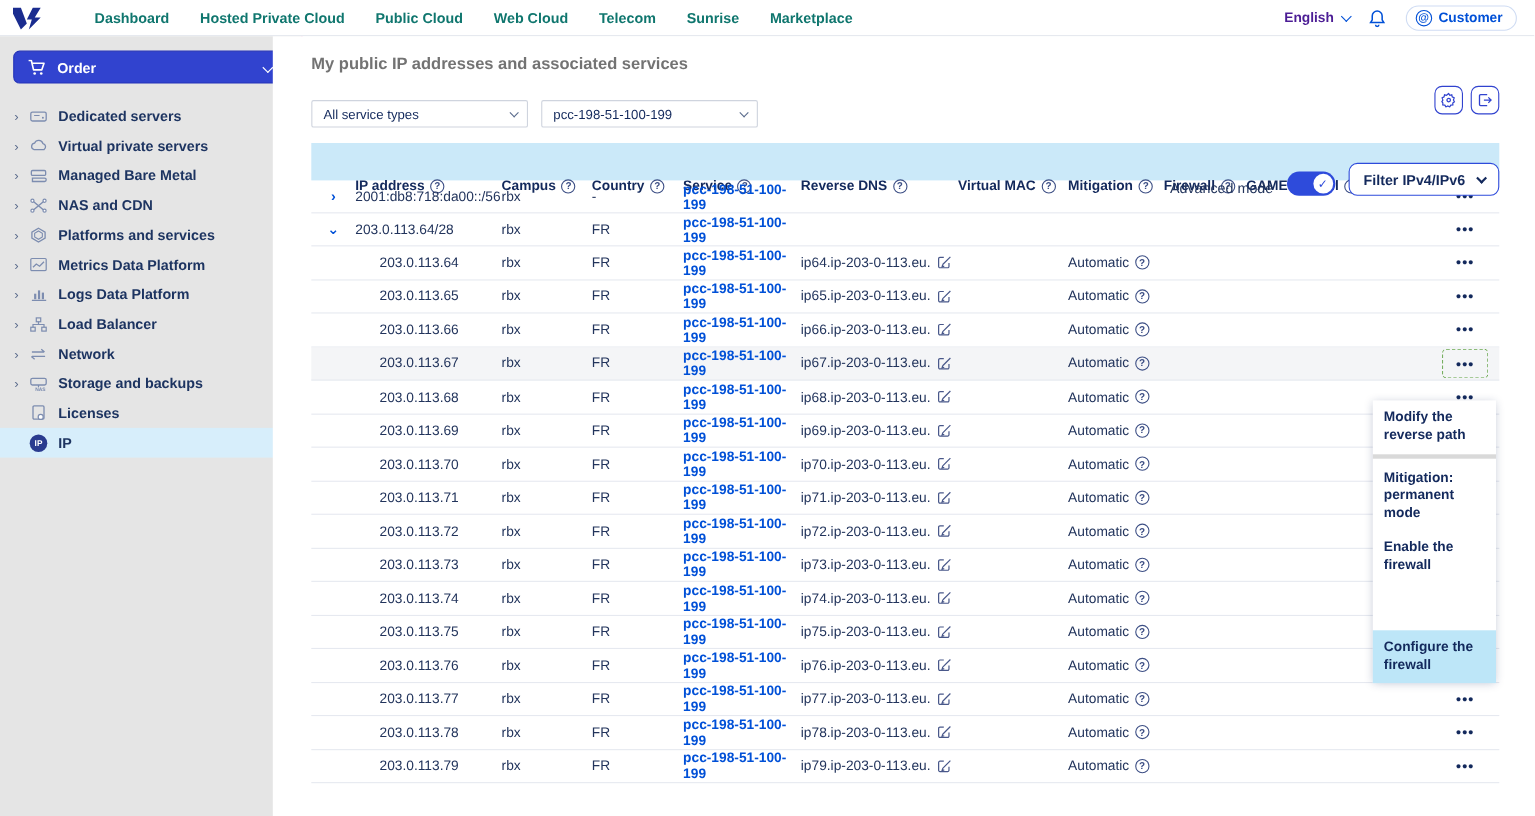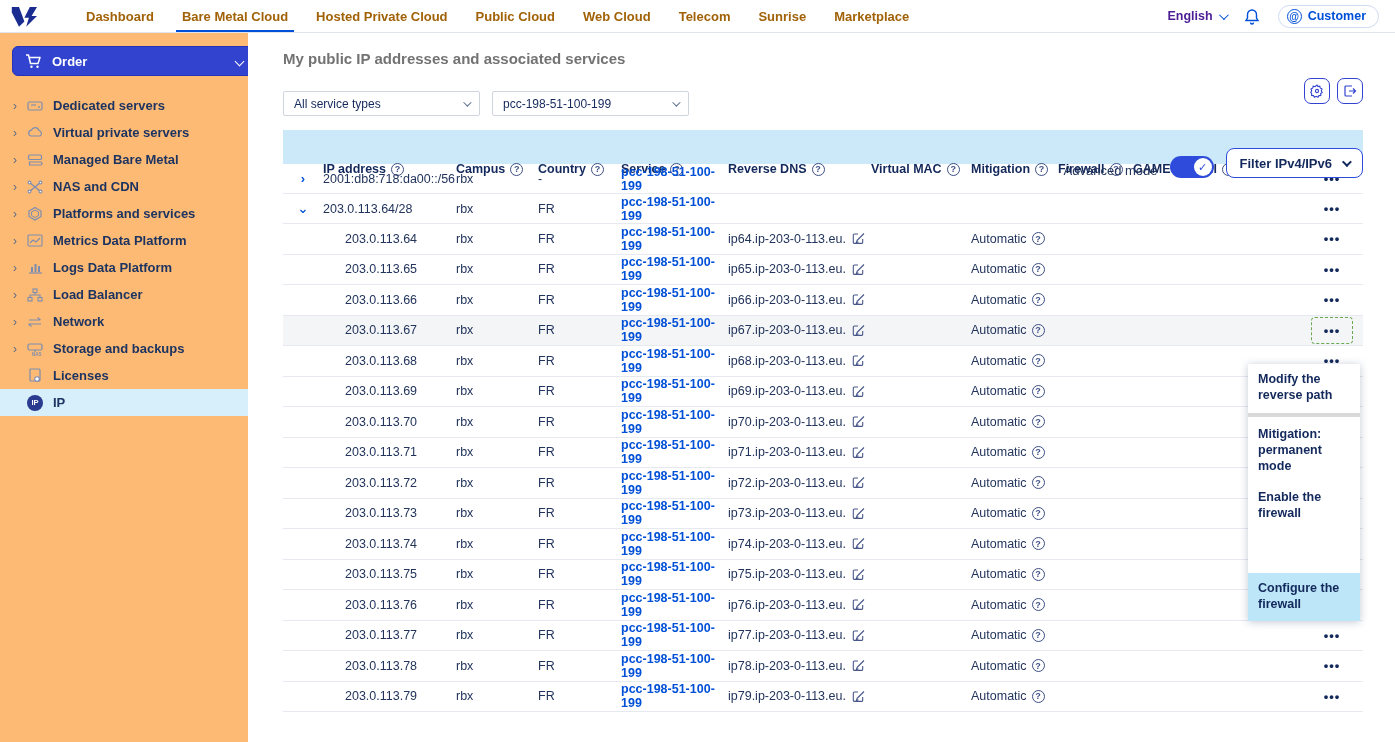--- a/index.html
+++ b/index.html
@@ -4,31 +4,31 @@
 <style>
   * { margin:0; padding:0; box-sizing:border-box; }
   html,body { width:1395px; height:742px; overflow:hidden; background:#fff;
     font-family:"Liberation Sans","DejaVu Sans",sans-serif; color:#13295c; }
   body { position:relative; }
 
   
   .topnav { height:33px; display:flex; align-items:center; border-bottom:1px solid #e0e4ec; background:#fff; padding:0 16px 0 10px; }
   .logo { width:36px; height:26px; margin-right:26px; flex:0 0 auto; }
   .nav-items { display:flex; height:100%; align-items:center; gap:0; }
-  .nav-item { height:100%; display:flex; align-items:center; padding:0 14px; font-size:13px; font-weight:700; color:#a16207; cursor:pointer; position:relative; white-space:nowrap; }
+  .nav-item { height:100%; display:flex; align-items:center; padding:0 14px; font-size:13px; font-weight:700; color:#0f766e; cursor:pointer; position:relative; white-space:nowrap; }
   .nav-item.active::after { content:""; position:absolute; left:8px; right:8px; bottom:0; height:2px; background:#0050d7; }
   .topnav-right { margin-left:auto; display:flex; align-items:center; gap:18px; }
   .lang { font-size:12.5px; font-weight:700; color:#4c1d95; display:flex; align-items:center; gap:6px; cursor:pointer; }
   .chev { display:inline-block; width:7px; height:7px; border-right:1.6px solid #0050d7; border-bottom:1.6px solid #0050d7; transform:rotate(45deg) translateY(-2px); }
   .bell { cursor:pointer; }
   .customer-pill { display:flex; align-items:center; gap:6px; border:1px solid #cfdcf3; border-radius:14px; padding:3px 12px 3px 8px; font-size:12.5px; font-weight:700; color:#0050d7; cursor:pointer; background:#fff; }
   .at-circle { width:15px; height:15px; border:1.3px solid #0050d7; border-radius:50%; display:flex; align-items:center; justify-content:center; font-size:10px; font-weight:700; color:#0050d7; }
 
   
-  .sidebar { position:absolute; top:33px; left:0; bottom:0; width:275px; border-right:5px solid #f9a8d4; background:#fdba74; }
+  .sidebar { position:absolute; top:33px; left:0; bottom:0; width:275px; border-right:1px solid #f9a8d4; background:#e5e5e5; }
   .order-btn { margin:13px 14px 16px 12px; height:30px; background:#3143cf; border:1px solid #2433b8; border-radius:6px; color:#fff; display:flex; align-items:center; padding:0 12px; cursor:pointer; }
   .order-btn .lbl { font-size:13px; font-weight:700; margin-left:10px; }
   .order-btn .chev { border-color:#fff; margin-left:auto; transform:rotate(45deg); }
   .side-list { list-style:none; }
   .side-item { display:flex; align-items:center; height:27px; padding:0 10px 0 8px; cursor:pointer; font-size:13px; font-weight:700; color:#1d3461; }
   .side-item .caret { width:14px; font-size:12px; color:#5a6b8c; font-weight:400; flex:0 0 14px; text-align:center; }
   .side-item .sicon { width:18px; margin:0 9px 0 4px; display:flex; justify-content:center; flex:0 0 18px; }
   .side-item.active { background:#d7eefb; }
   .ip-badge { width:16px; height:16px; border-radius:50%; background:#2a3b8f; color:#fff; font-size:7.5px; font-weight:700; display:flex; align-items:center; justify-content:center; }
 
@@ -75,21 +75,20 @@
 </head>
 <body>
 
 <header class="topnav">
   <svg class="logo" viewBox="0 0 40 28">
     <path d="M2 4 L10 4 L16 20 L10 26 L2 10 Z" fill="#1a2c8f"></path>
     <path d="M22 4 L30 4 L24 14 L30 14 L18 26 L21 16 L16 16 Z" fill="#1a2c8f"></path>
   </svg>
   <nav class="nav-items" id="nav-items">
       <a class="nav-item">Dashboard</a>
-      <a class="nav-item active">Bare Metal Cloud</a>
       <a class="nav-item">Hosted Private Cloud</a>
       <a class="nav-item">Public Cloud</a>
       <a class="nav-item">Web Cloud</a>
       <a class="nav-item">Telecom</a>
       <a class="nav-item">Sunrise</a>
       <a class="nav-item">Marketplace</a>
     </nav>
   <div class="topnav-right">
     <div class="lang">
       <span>English</span>

